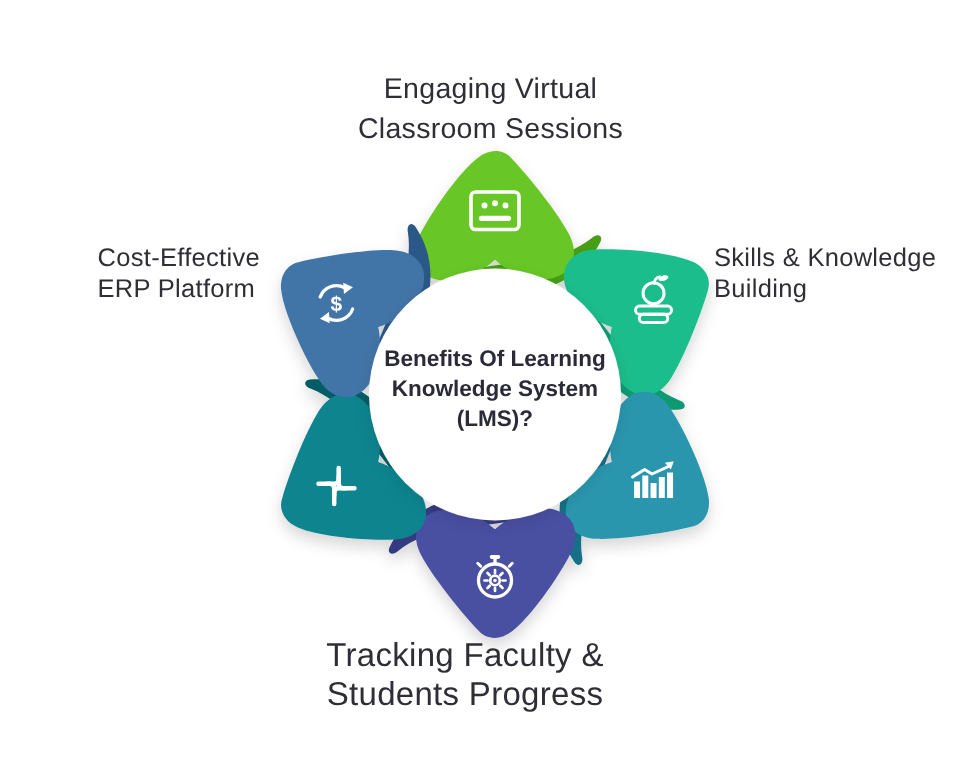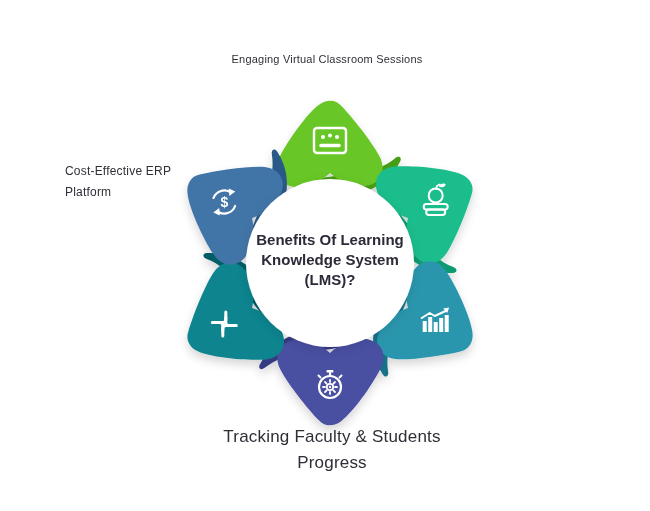--- a/index.html
+++ b/index.html
@@ -7,26 +7,26 @@
     position:relative;
     width:650px;height:511px;
     background:#ffffff;
     font-family:"Liberation Sans", sans-serif;
     overflow:hidden;
   }
   .diagram-svg{position:absolute;left:0;top:0;}
   .label{
     position:absolute;
     color:#2e2e36;
-    font-size:12px;
+    font-size:17px;
     line-height:21px;
     font-weight:500;
     letter-spacing:0.2px;
   }
-  .label.centered{text-align:center;font-size:11px;line-height:27px;}
+  .label.centered{text-align:center;font-size:19px;line-height:27px;}
   .center-title{
     position:absolute;
     left:238px;top:230px;width:184px;
     text-align:center;
     font-weight:700;
     font-size:15px;
     line-height:20px;
     color:#2a2a38;
   }
   .icon{stroke:#ffffff;fill:none;stroke-linecap:round;stroke-linejoin:round;}
@@ -147,21 +147,22 @@
       <path d="M -10.8 -4 A 11.5 11.5 0 0 1 5.5 -10.2" stroke-width="2.2"></path>
       <path d="M 10.8 4 A 11.5 11.5 0 0 1 -5.5 10.2" stroke-width="2.2"></path>
       <path class="fillw" d="M 4.5 -13.5 L 11 -10.5 L 5 -6 Z"></path>
       <path class="fillw" d="M -4.5 13.5 L -11 10.5 L -5 6 Z"></path>
       <text x="0" y="5.2" text-anchor="middle" font-size="14" font-weight="bold" fill="#ffffff" stroke="none" font-family="Liberation Sans, sans-serif">$</text>
     </g>
   </svg>
 
   <div class="label centered" style="left:212px;top:46px;width:230px;">Engaging Virtual Classroom Sessions</div>
 
+  <div class="label" style="left:476px;top:161px;width:150px;">Skills &amp; Knowledge Building</div>
 
 
-  <div class="label centered" style="left:222px;top:424px;width:220px;font-size:17px;line-height:26px;">Tracking Faculty &amp; Students Progress</div>
+  <div class="label centered" style="left:200px;top:424px;width:220px;font-size:22px;line-height:26px;">Tracking Faculty &amp; Students Progress</div>
 
 
   <div class="label" style="left:65px;top:161px;width:120px;">Cost-Effective ERP Platform</div>
 
   <div class="center-title">Benefits Of Learning Knowledge System (LMS)?</div>
 </div>
 
 </body></html>

